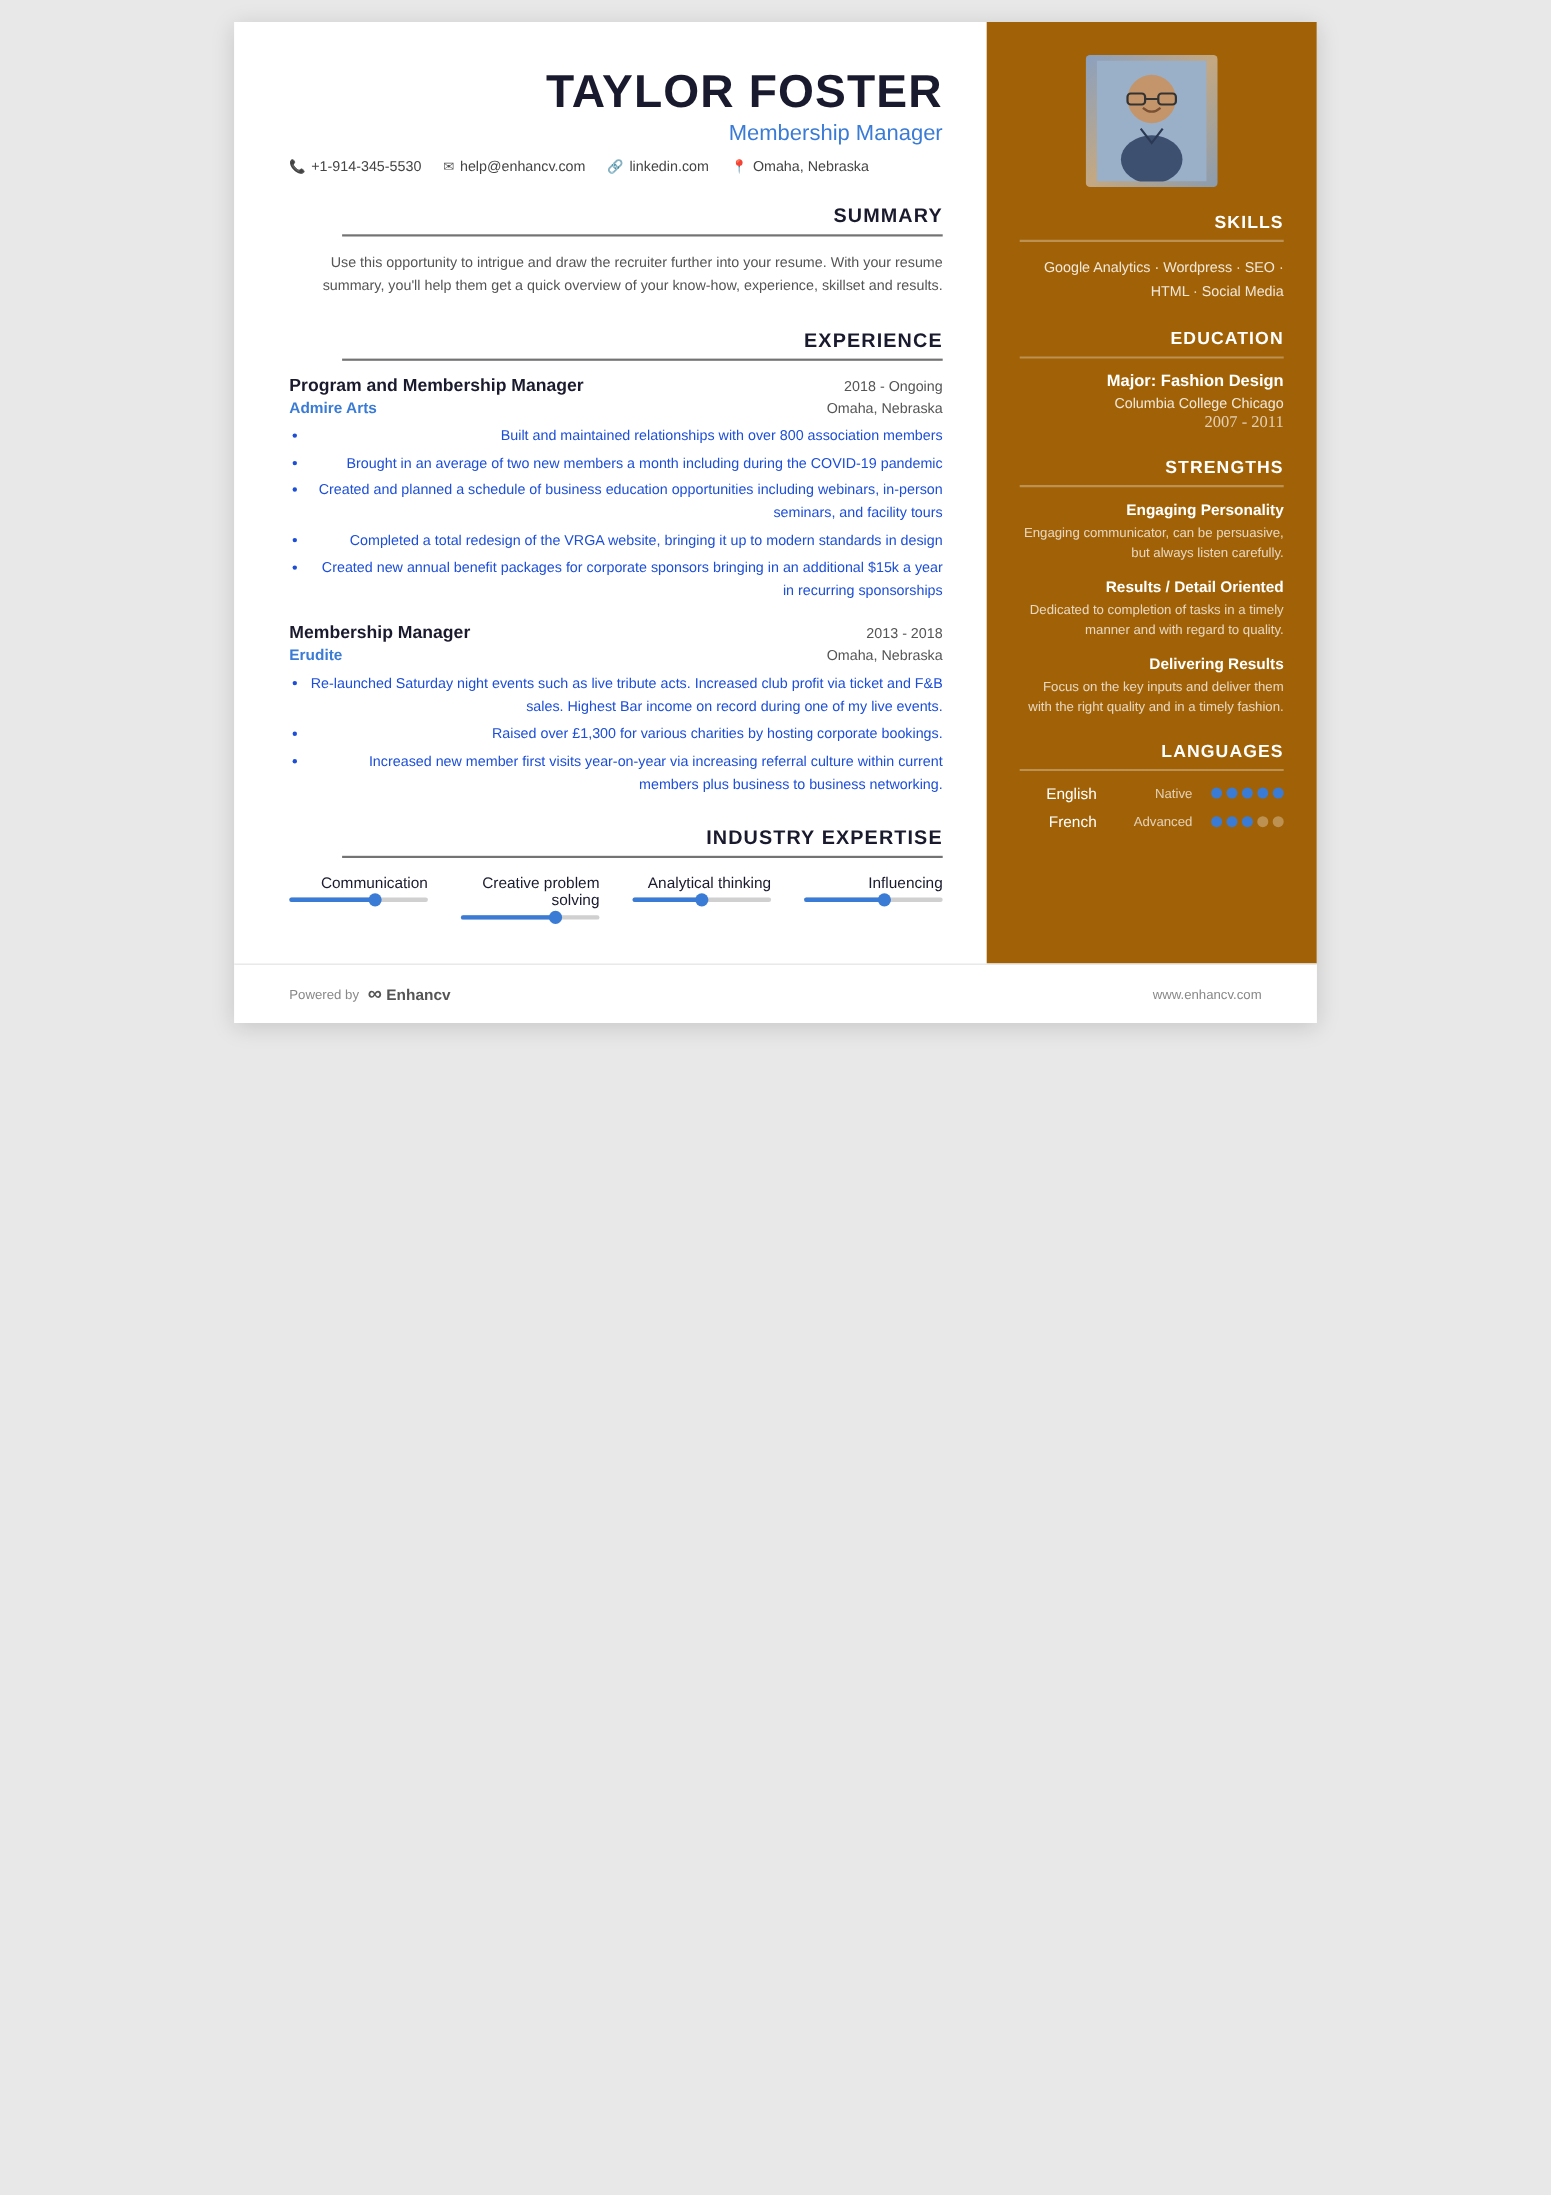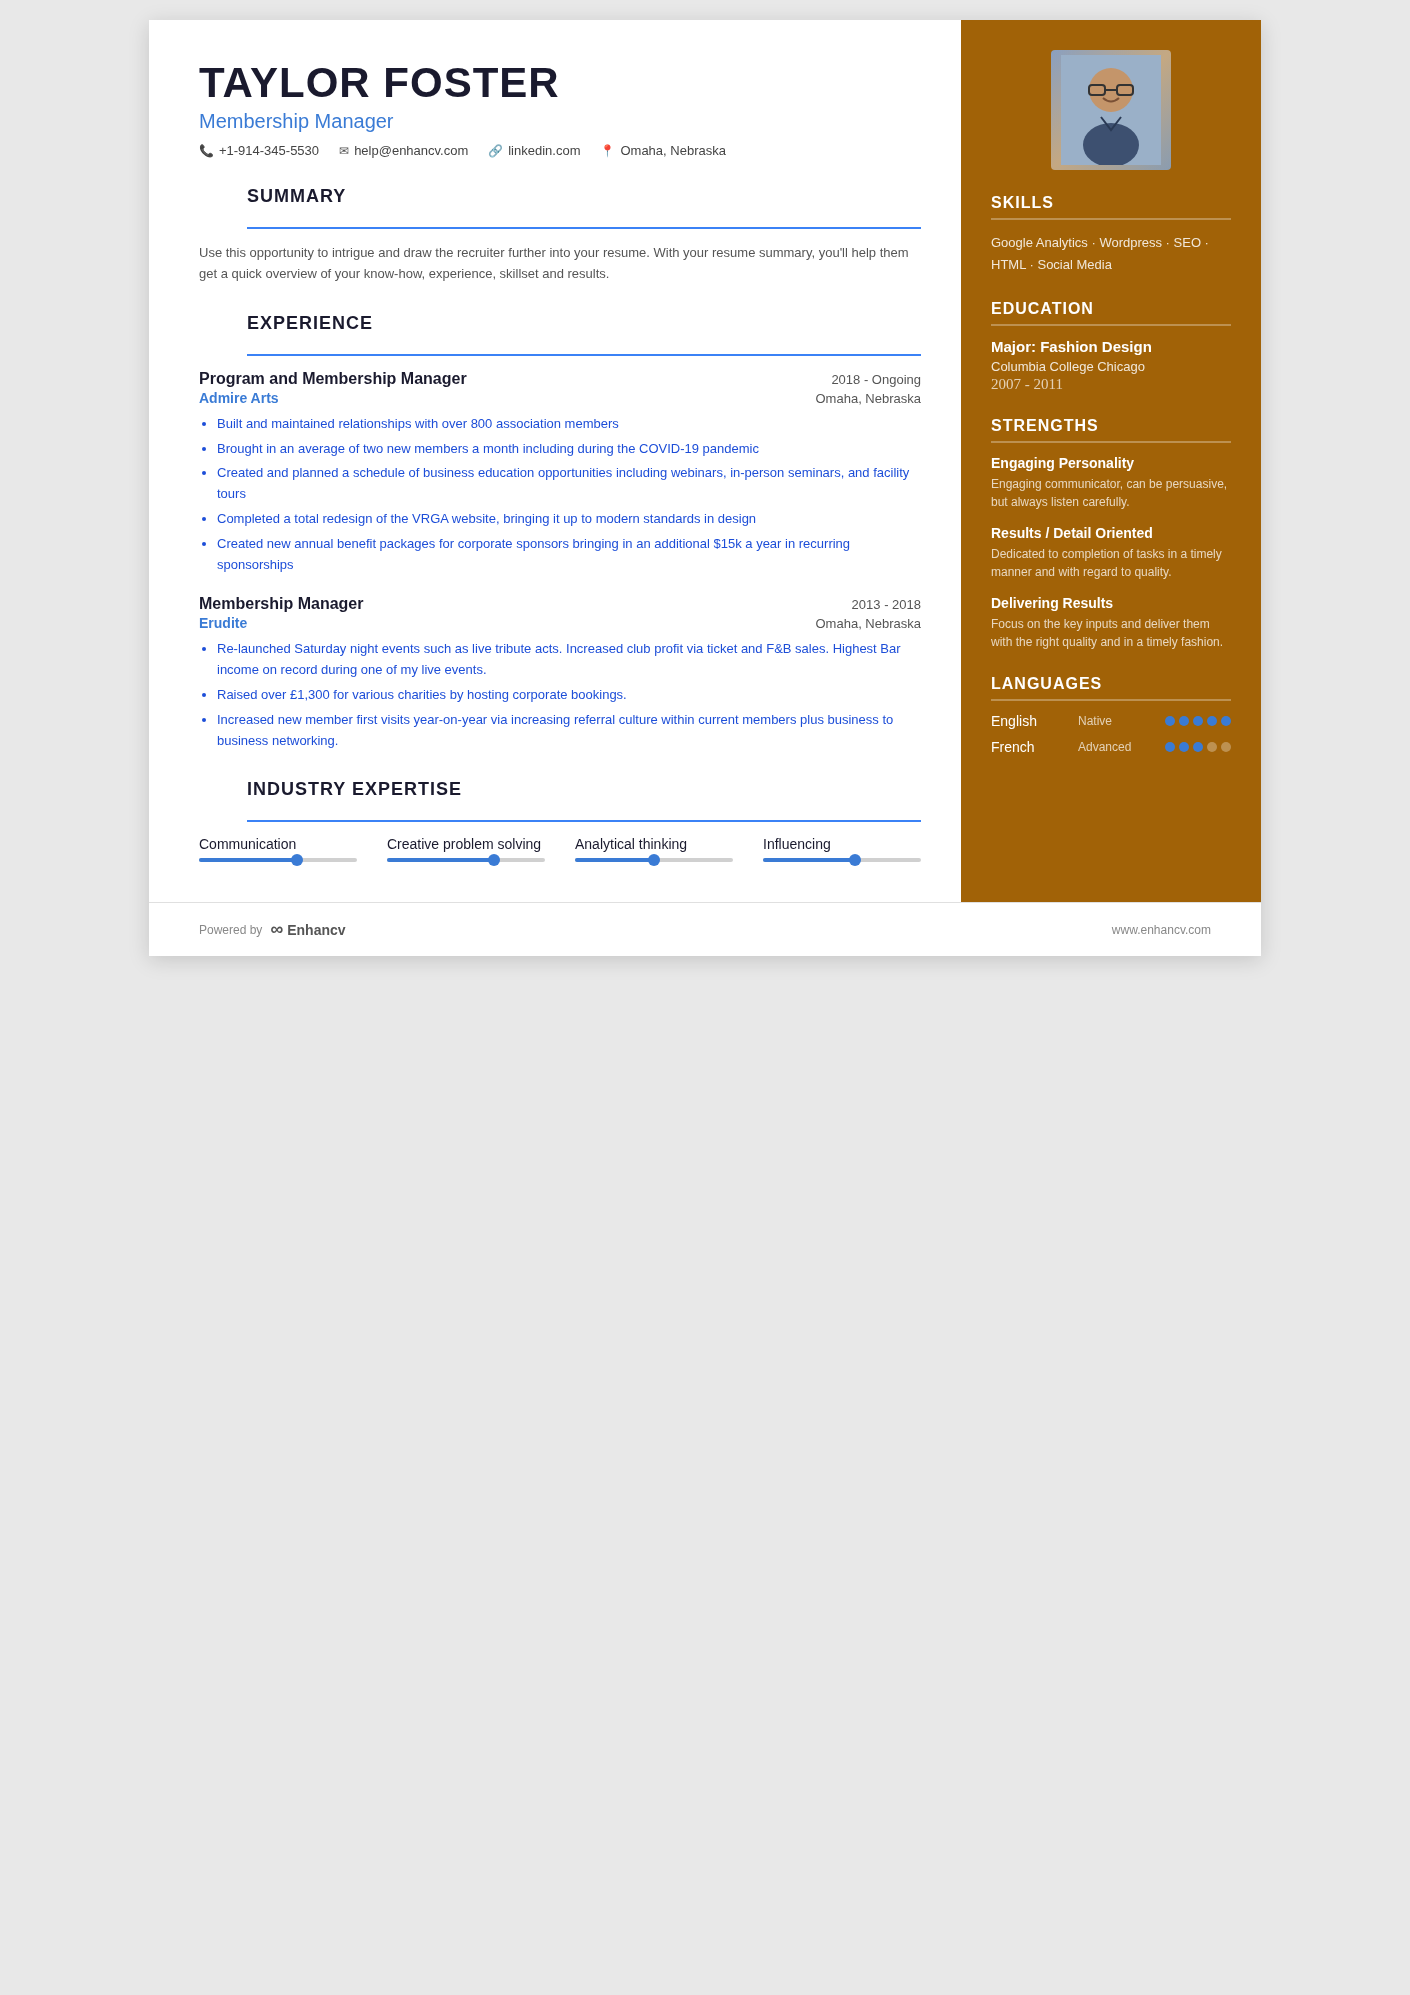--- a/index.html
+++ b/index.html
@@ -6,25 +6,26 @@
     body {
       font-family: 'Georgia', serif;
       background: #e8e8e8;
       display: flex;
       justify-content: center;
       align-items: flex-start;
       min-height: 100vh;
       padding: 20px;
     }
     .resume-wrapper {
-      width: 1112px;
+      width: 984px;
       background: white;
       display: flex;
       flex-direction: column;
       box-shadow: 0 4px 20px rgba(0,0,0,0.15);
+      text-align: right;
     }
     .resume-body {
       display: flex;
       flex: 1;
     }
     
     .left-col {
       flex: 1;
       padding: 40px 40px 40px 50px;
       background: #fff;
@@ -70,22 +71,22 @@
     .section {
       margin-top: 28px;
     }
     .section-title {
       font-family: Arial, sans-serif;
       font-size: 18px;
       font-weight: 700;
       color: #1a1a2e;
       text-transform: uppercase;
       letter-spacing: 1px;
-      padding-bottom: 20px;
-      border-bottom: 2px solid #3b82f6;
+      padding-bottom: 6px;
+      border-bottom: 2px solid #737373;
       margin-bottom: 14px;
       margin-left: 48px;
     }
     .summary-text {
       font-family: Arial, sans-serif;
       font-size: 13px;
       color: #555;
       line-height: 1.6;
     }
     

